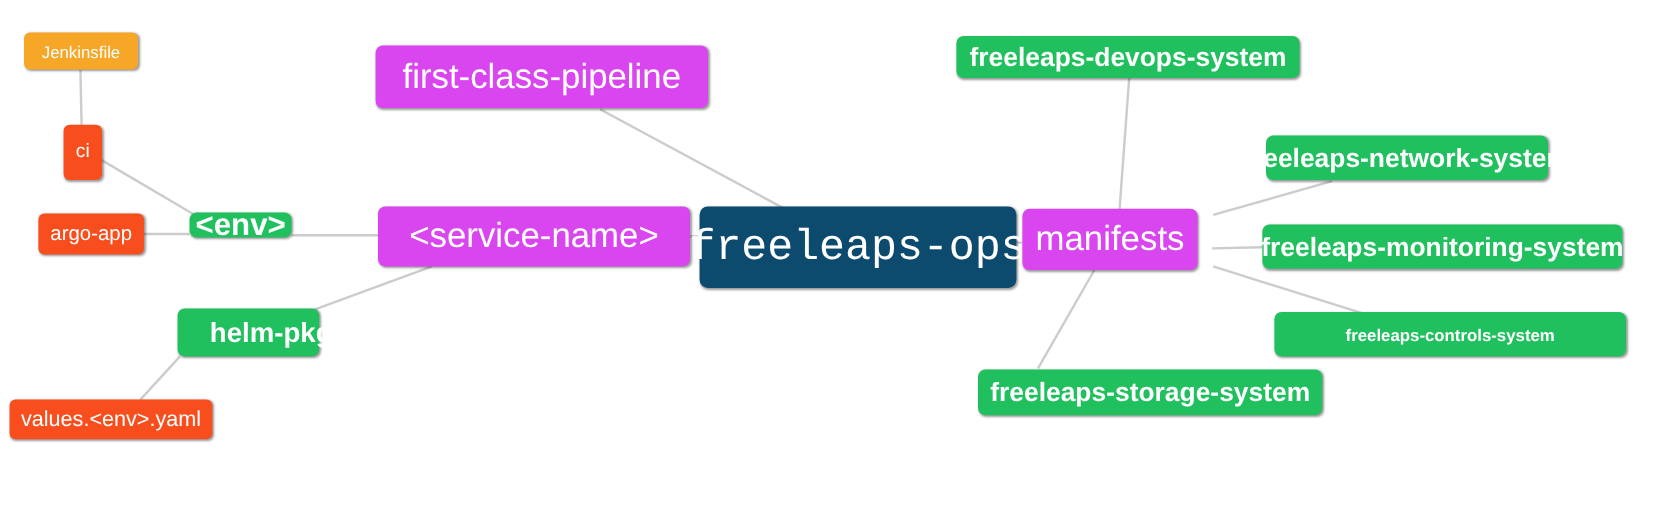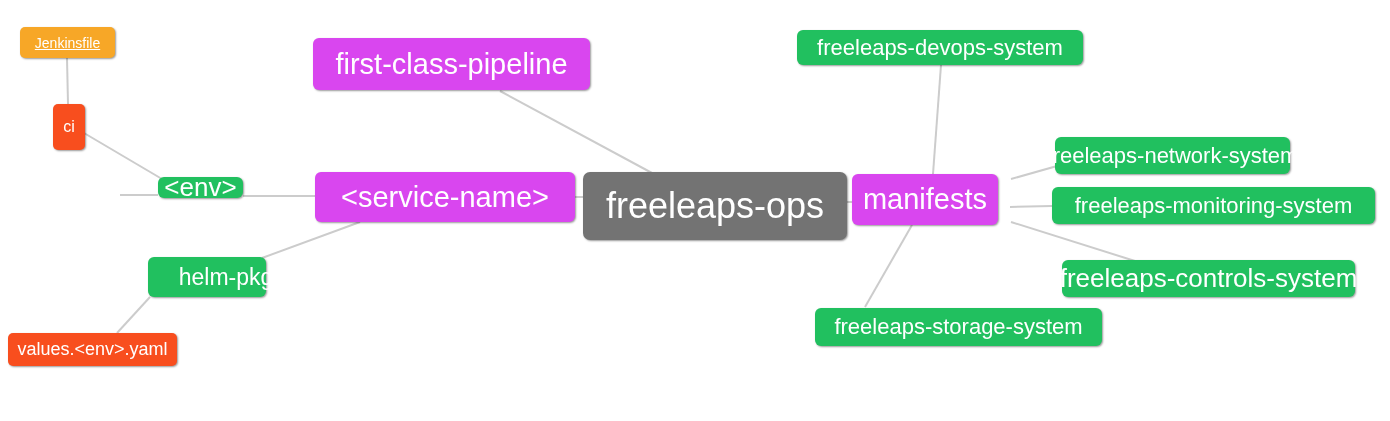--- a/index.html
+++ b/index.html
@@ -31,40 +31,40 @@
     align-items: center;
     justify-content: center;
     color: #ffffff;
     white-space: nowrap;
     border-radius: 6px;
     box-shadow: 1px 1px 2px rgba(0,0,0,0.4);
     cursor: default;
     box-sizing: border-box;
     padding: 0 6px;
   }
-  .c-root   { background: #737373; }
+  .c-root   { background: #0c4a6e; font-family: Liberation Mono, monospace; }
   .c-blue   { background: #d946ef; }
-  .c-green  { background: #21c05f; }
-  .c-orange { background: #f7a727; text-decoration: underline; }
+  .c-green  { background: #21c05f; font-weight: bold; }
+  .c-orange { background: #f7a727; }
   .c-red    { background: #f84e1e; }
 
   .n-jenkinsfile { left: 20px;   top: 27px;  width: 95px;  height: 31px; font-size: 14px; border-radius: 5px; }
   .n-ci          { left: 53px;   top: 104px; width: 32px;  height: 46px; font-size: 16px; border-radius: 5px; }
   .n-argo-app    { left: 32px;   top: 178px; width: 88px;  height: 34px; font-size: 17px; border-radius: 5px; }
   .n-env         { left: 158px;  top: 177px; width: 85px;  height: 21px; font-size: 26px; }
   .n-helm-pkg    { left: 148px;  top: 257px; width: 118px; height: 40px; font-size: 23px; padding-left: 44px; }
   .n-values      { left: 8px;    top: 333px; width: 169px; height: 33px; font-size: 18px; border-radius: 5px; }
   .n-fcp         { left: 313px;  top: 38px;  width: 277px; height: 52px; font-size: 29px; }
   .n-service     { left: 315px;  top: 172px; width: 260px; height: 50px; font-size: 29px; }
   .n-ops         { left: 583px;  top: 172px; width: 264px; height: 68px; font-size: 36px; border-radius: 7px; }
   .n-manifests   { left: 852px;  top: 174px; width: 146px; height: 51px; font-size: 29px; }
   .n-devops      { left: 797px;  top: 30px;  width: 286px; height: 35px; font-size: 22px; }
-  .n-network     { left: 1055px; top: 113px; width: 235px; height: 37px; font-size: 22px; margin-top: 24px; }
-  .n-monitoring  { left: 1052px; top: 187px; width: 323px; height: 37px; font-size: 22px; }
-  .n-controls    { left: 1062px; top: 260px; width: 293px; height: 37px; font-size: 26px; }
+  .n-network     { left: 1055px; top: 113px; width: 235px; height: 37px; font-size: 22px; }
+  .n-monitoring  { left: 1052px; top: 187px; width: 300px; height: 37px; font-size: 22px; }
+  .n-controls    { left: 1062px; top: 260px; width: 293px; height: 37px; font-size: 14px; }
   .n-storage     { left: 815px;  top: 308px; width: 287px; height: 38px; font-size: 22px; }
 </style>
 </head>
 <body>
 
 <div class="canvas">
 
   <svg class="edges" viewBox="0 0 1390 421">
     <line x1="67" y1="58" x2="68" y2="104"></line>
     <line x1="84" y1="133" x2="162" y2="179"></line>
@@ -77,20 +77,21 @@
     <line x1="847" y1="202" x2="852" y2="202"></line>
     <line x1="933" y1="174" x2="941" y2="65"></line>
     <line x1="1011" y1="179" x2="1110" y2="151"></line>
     <line x1="1010" y1="207" x2="1052" y2="206"></line>
     <line x1="1011" y1="222" x2="1135" y2="261"></line>
     <line x1="912" y1="225" x2="865" y2="307"></line>
   </svg>
 
   <div class="node c-orange n-jenkinsfile">Jenkinsfile</div>
   <div class="node c-red    n-ci">ci</div>
+  <div class="node c-red    n-argo-app">argo-app</div>
   <div class="node c-green  n-env">&lt;env&gt;</div>
   <div class="node c-green  n-helm-pkg">helm-pkg</div>
   <div class="node c-red    n-values">values.&lt;env&gt;.yaml</div>
   <div class="node c-blue   n-fcp">first-class-pipeline</div>
   <div class="node c-blue   n-service">&lt;service-name&gt;</div>
   <div class="node c-root   n-ops">freeleaps-ops</div>
   <div class="node c-blue   n-manifests">manifests</div>
   <div class="node c-green  n-devops">freeleaps-devops-system</div>
   <div class="node c-green  n-network">freeleaps-network-system</div>
   <div class="node c-green  n-monitoring">freeleaps-monitoring-system</div>

